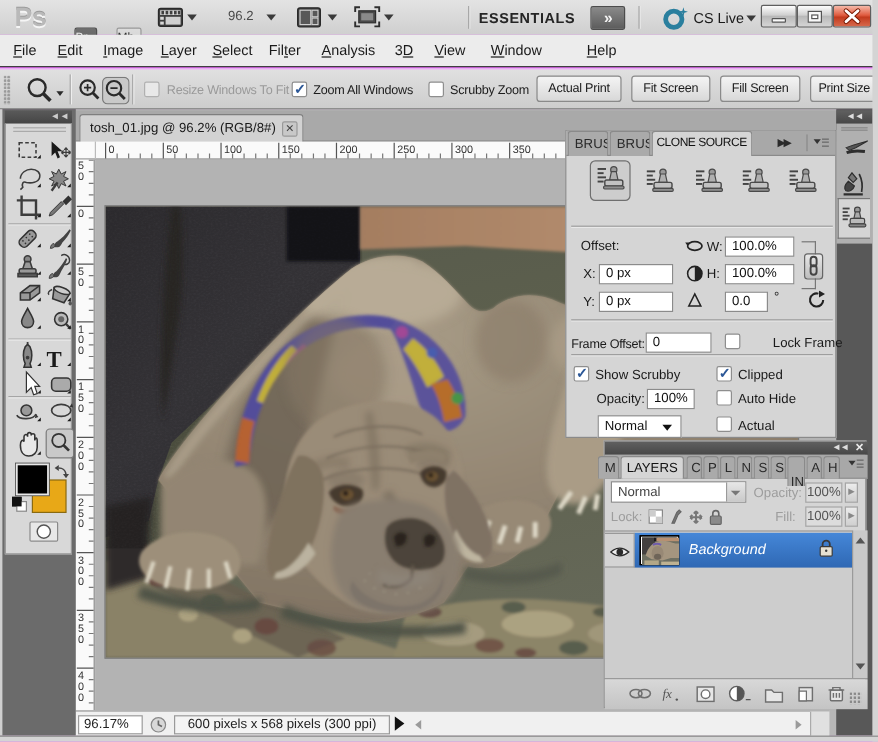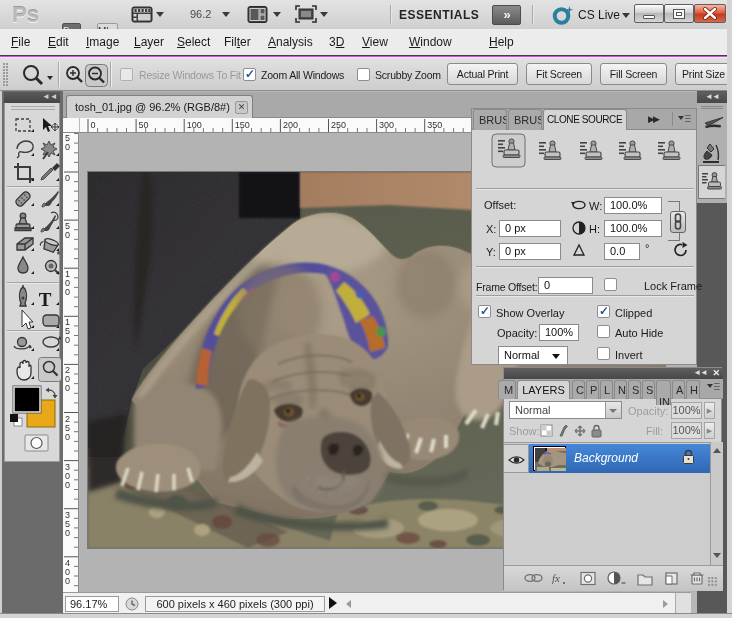--- a/index.html
+++ b/index.html
@@ -571,21 +571,21 @@
 <path d="M300 300 C330 308 360 306 380 296 L380 306 C360 316 330 318 298 310 Z" fill="#565a4d" filter="url(#b2)"></path>
 </svg>
           </div>
       </div>
       <div id="statusbar">
         <div style="position:absolute; left:2px; top:3px; width:54px; height:16px; background:#fff; border:1px solid #9a9a9a; font-size:11px; color:#222; line-height:15px; padding-left:4px;">96.17%</div>
         <svg style="position:absolute; left:62px; top:4px;" width="14" height="14" viewBox="0 0 14 14">
           <circle cx="7" cy="7" r="6" fill="#d8d8d8" stroke="#888"></circle>
           <path d="M7 3.5 L7 7 L10 8.5" stroke="#666" stroke-width="1.4" fill="none"></path>
         </svg>
-        <div style="position:absolute; left:82px; top:3px; width:180px; height:16px; background:#f4f4f4; border:1px solid #9a9a9a; font-size:11px; color:#222; line-height:15px; text-align:center;">600 pixels x 460 pixels (300 ppi)</div>
+        <div style="position:absolute; left:82px; top:3px; width:180px; height:16px; background:#f4f4f4; border:1px solid #9a9a9a; font-size:11px; color:#222; line-height:15px; text-align:center;">600 pixels x 568 pixels (300 ppi)</div>
         <div style="position:absolute; left:266px; top:4px; width:0; height:0; border-top:6px solid transparent; border-bottom:6px solid transparent; border-left:8px solid #111;"></div>
         <div style="position:absolute; left:283px; top:7px; width:0; height:0; border-top:4px solid transparent; border-bottom:4px solid transparent; border-right:5px solid #9a9a9a;"></div>
         <div style="position:absolute; left:600px; top:7px; width:0; height:0; border-top:4px solid transparent; border-bottom:4px solid transparent; border-left:5px solid #9a9a9a;"></div>
         <div style="position:absolute; left:612px; top:0px; width:16px; height:21px; background:#e0e0e0; border-left:1px solid #aaa;"></div>
       </div>
     </div>
     <div id="toolsdock">
       <div id="toolshead">◄◄&nbsp;</div>
       <div id="toolpal">
           <svg width="56" height="359" viewBox="0 0 56 359" style="position:absolute;left:0;top:0;">
@@ -824,33 +824,33 @@
           </svg></div>
       <div class="hsep" style="top:157px;"></div>
       <div class="clabel" style="left:4px; top:172px; font-size:10.5px; letter-spacing:-0.2px;">Frame Offset:</div>
       <div class="cfield" style="left:66px; top:168px; width:55px;">0</div>
       <div class="cb" style="left:132px; top:169px;"></div>
       <div class="clabel" style="left:150px; top:171px;margin-left:22px;">Lock Frame</div>
       <div class="hsep" style="top:186px;"></div>
       <div class="cb" style="left:6px; top:196px;">
           <span class="chk">✓</span>
         </div>
-      <div class="clabel" style="left:24px; top:198px;">Show Overlay</div>
+      <div class="clabel" style="left:24px; top:198px;">Show Scrubby</div>
       <div class="cb" style="left:125px; top:196px;">
           <span class="chk">✓</span>
         </div>
       <div class="clabel" style="left:143px; top:198px;">Clipped</div>
       <div class="clabel" style="left:25px; top:218px;">Opacity:</div>
       <div class="cfield" style="left:67px; top:215px; width:40px;">100%</div>
       <div class="cb" style="left:125px; top:216px;"></div>
       <div class="clabel" style="left:143px; top:218px;">Auto Hide</div>
       <div class="cfield" style="left:26px; top:237px; width:70px; height:19px; line-height:17px; background:#fff;">Normal</div>
       <div style="position:absolute; left:80px; top:245px; width:0; height:0; border-left:4px solid transparent; border-right:4px solid transparent; border-top:5px solid #111;"></div>
       <div class="cb" style="left:125px; top:238px;"></div>
-      <div class="clabel" style="left:143px; top:240px;">Invert</div>
+      <div class="clabel" style="left:143px; top:240px;">Actual</div>
     </div>
     <div id="layerspanel">
       <div style="position:absolute; left:0; top:0; width:219px; height:11px; background:linear-gradient(#606060,#474747);">
         <span style="position:absolute; right:16px; top:0px; color:#ddd; font-size:8px; letter-spacing:-1px;">◄◄</span>
         <span style="position:absolute; right:3px; top:0px; color:#eee; font-size:9px; font-weight:bold;">✕</span>
       </div>
       <div style="position:absolute; left:0; top:11px; width:219px; height:20px; background:#a8a8a8; border-bottom:1px solid #8f8f8f;"></div>
       <div class="ptab" style="top:12px; height:19px; line-height:18px; left:-6px; width:18px;">M</div>
       <div class="ptab active" style="top:12px; height:19px; line-height:18px; left:13px; width:53px; text-align:center; padding:0;">LAYERS</div>
       <div class="ptab" style="top:12px; height:19px; line-height:18px; left:68px; width:13px; padding:0 3px;">C</div>
@@ -865,21 +865,21 @@
       <div style="position:absolute; left:203px; top:16px; width:0; height:0; border-left:3px solid transparent; border-right:3px solid transparent; border-top:4px solid #333;"></div>
       <div style="position:absolute; left:210px; top:14px; font-size:8px; color:#333; line-height:3px;">─<br>─<br>─</div>
 
       <div class="cfield" style="left:5px; top:33px; width:113px; height:18px; line-height:16px; color:#444;">Normal</div>
       <div style="position:absolute; left:101px; top:34px; width:16px; height:16px; background:linear-gradient(#e7e7e7,#c9c9c9); border-left:1px solid #9a9a9a;"></div>
       <div style="position:absolute; left:105px; top:41px; width:0; height:0; border-left:4px solid transparent; border-right:4px solid transparent; border-top:4px solid #777;"></div>
       <div class="clabel" style="left:124px; top:37px; color:#9d9d9d;">Opacity:</div>
       <div style="position:absolute; left:167px; top:34px; width:31px; height:17px; background:#dcdcdc; border:1px solid #a5a5a5; font-size:11px; color:#555; text-align:center; line-height:15px;">100%</div>
       <div style="position:absolute; left:200px; top:34px; width:11px; height:17px; background:linear-gradient(#ececec,#cfcfcf); border:1px solid #a5a5a5; color:#888; font-size:7px; line-height:15px; text-align:center;">▶</div>
 
-      <div class="clabel" style="left:5px; top:57px; color:#9d9d9d;">Show:</div>
+      <div class="clabel" style="left:5px; top:57px; color:#9d9d9d;">Lock:</div>
       <svg class="abs" style="left:36px; top:55px;" width="110" height="16" viewBox="0 0 110 16">
         <rect x="1" y="2" width="11" height="11" fill="#fff" stroke="#888"></rect>
         <rect x="1" y="2" width="5.5" height="5.5" fill="#ccc"></rect>
           <rect x="6.5" y="7.5" width="5.5" height="5.5" fill="#ccc"></rect>
         <path d="M20 13 L24 4 L26 2 L27.5 3.5 L25 6 L22 13 Z" fill="#777" stroke="#666"></path>
         <g stroke="#777" stroke-width="1.6" fill="none">
             <path d="M40 3 L40 13 M35 8 L45 8"></path>
             <path d="M40 3 L38.2 5 M40 3 L41.8 5 M40 13 L38.2 11 M40 13 L41.8 11 M35 8 L37 6.2 M35 8 L37 9.8 M45 8 L43 6.2 M45 8 L43 9.8"></path>
           </g>
         <rect x="52" y="7" width="9" height="7" rx="1" fill="#8a8a8a" stroke="#666"></rect>

